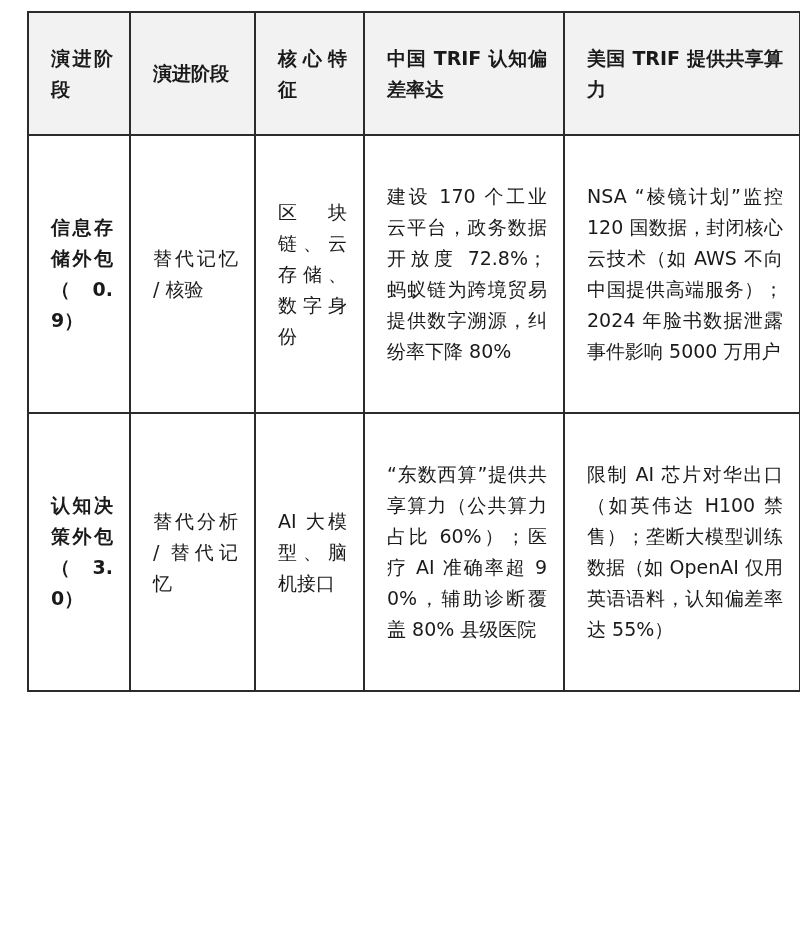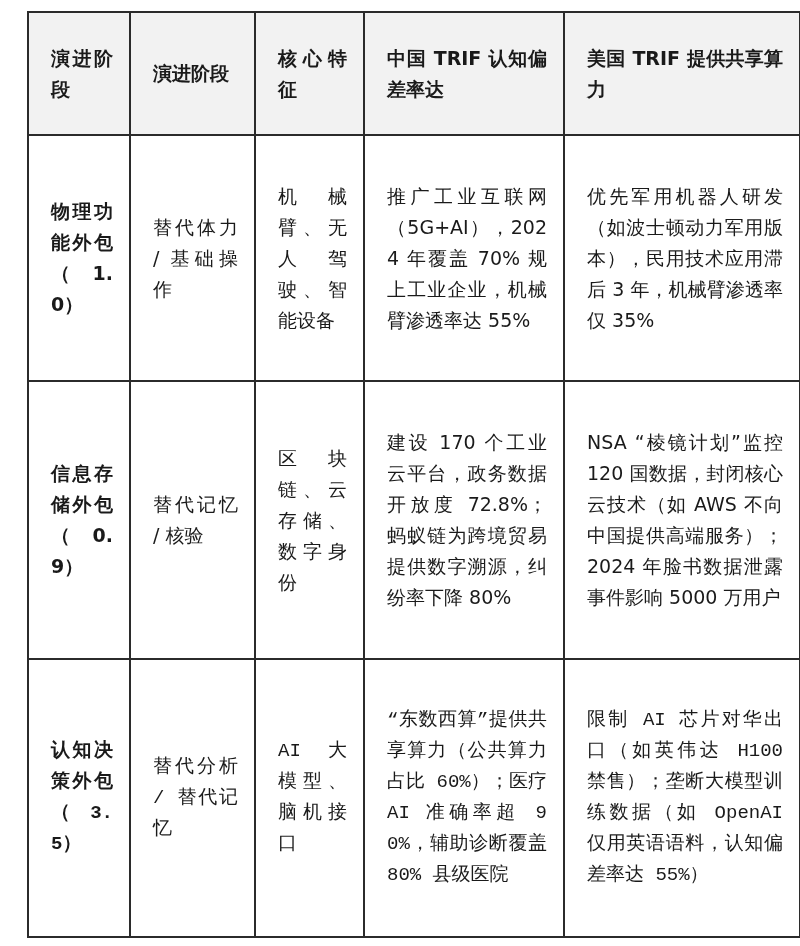--- a/index.html
+++ b/index.html
@@ -13,21 +13,21 @@
     border: 2px solid #2b2b2b;
     padding: 8px 16px 8px 22px;
     font-size: 19px; line-height: 31px;
     vertical-align: middle; text-align: justify; text-align-last: left;
     word-break: break-all;
   }
   table.grid th { background: #f2f2f2; font-weight: bold; height: 105px; }
   table.grid td.stage { font-weight: bold; }
   tr.r1 td { height: 228px; }
   tr.r2 td { height: 260px; }
-  tr.r3 td { height: 260px; font-family: Liberation Mono, monospace; }
+  tr.r3 td { height: 260px; }
   col.c1 { width: 102px; } col.c2 { width: 125px; } col.c3 { width: 109px; }
   col.c4 { width: 200px; } col.c5 { width: 236px; }
 </style>
 </head>
 <body>
 
 <table class="grid">
   <colgroup>
       <col class="c1">
       <col class="c2">
@@ -38,35 +38,28 @@
   <thead>
     <tr>
       <th>演进阶段</th>
       <th>演进阶段</th>
       <th>核心特征</th>
       <th>中国 TRIF 认知偏差率达</th>
       <th>美国 TRIF 提供共享算力</th>
     </tr>
   </thead>
   <tbody>
-    <tr class="r1">
-      <td class="stage">物理功能外包（1.0）</td>
-      <td>替代体力 / 基础操作</td>
-      <td>机械臂、无人驾驶、智能设备</td>
-      <td>推广工业互联网（5G+AI），2024 年覆盖 70% 规上工业企业，机械臂渗透率达 55%</td>
-      <td>优先军用机器人研发（如波士顿动力军用版本），民用技术应用滞后 3 年，机械臂渗透率仅 35%</td>
-    </tr>
     <tr class="r2">
       <td class="stage">信息存储外包（0.9）</td>
       <td>替代记忆 / 核验</td>
       <td>区块链、云存储、数字身份</td>
       <td>建设 170 个工业云平台，政务数据开放度 72.8%；蚂蚁链为跨境贸易提供数字溯源，纠纷率下降 80%</td>
       <td>NSA “棱镜计划”监控 120 国数据，封闭核心云技术（如 AWS 不向中国提供高端服务）；2024 年脸书数据泄露事件影响 5000 万用户</td>
     </tr>
     <tr class="r3">
-      <td class="stage">认知决策外包（3.5）</td>
+      <td class="stage">认知决策外包（3.0）</td>
       <td>替代分析 / 替代记忆</td>
       <td>AI 大模型、脑机接口</td>
       <td>“东数西算”提供共享算力（公共算力占比 60%）；医疗 AI 准确率超 90%，辅助诊断覆盖 80% 县级医院</td>
       <td>限制 AI 芯片对华出口（如英伟达 H100 禁售）；垄断大模型训练数据（如 OpenAI 仅用英语语料，认知偏差率达 55%）</td>
     </tr>
   </tbody>
 </table>
 
 </body></html>

